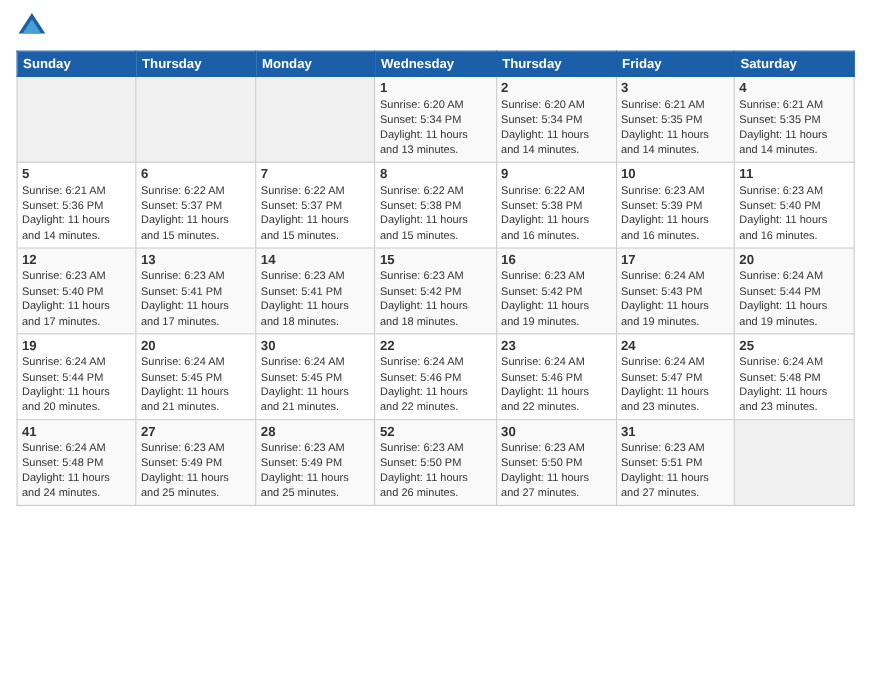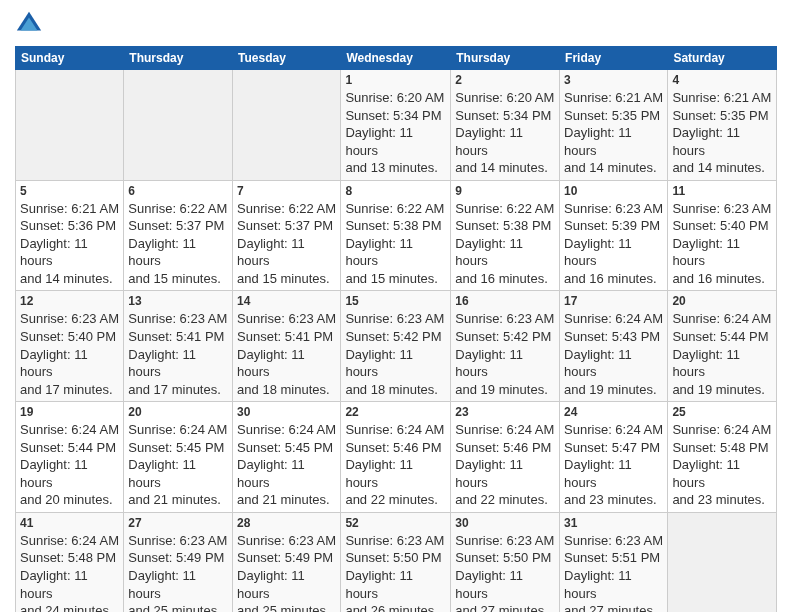--- a/index.html
+++ b/index.html
@@ -87,21 +87,21 @@
     }
     .day-num {
       font-size: 12px;
       font-weight: bold;
       color: #333;
       margin-bottom: 2px;
     }
     .day-info {
       color: #333;
       line-height: 1.35;
-      font-size: 13px;
+      font-size: 10px;
     }
     .empty-cell {
       background: #f0f0f0 !important;
     }
   </style>
 </head>
 <body>
 
 <div class="page">
   <div class="header">
@@ -119,21 +119,21 @@
       <div class="month-title"></div>
       <div class="location"></div>
     </div>
   </div>
 
   <table class="calendar">
     <thead>
       <tr>
       <th>Sunday</th>
           <th>Thursday</th>
-          <th>Tuesday</th>
+          <th>Monday</th>
           <th>Wednesday</th>
           <th>Thursday</th>
           <th>Friday</th>
           <th>Saturday</th>
         </tr>
     </thead>
     <tbody id="calendar-body">
     <tr>
           <td class="empty-cell"></td>
           <td class="empty-cell"></td>

